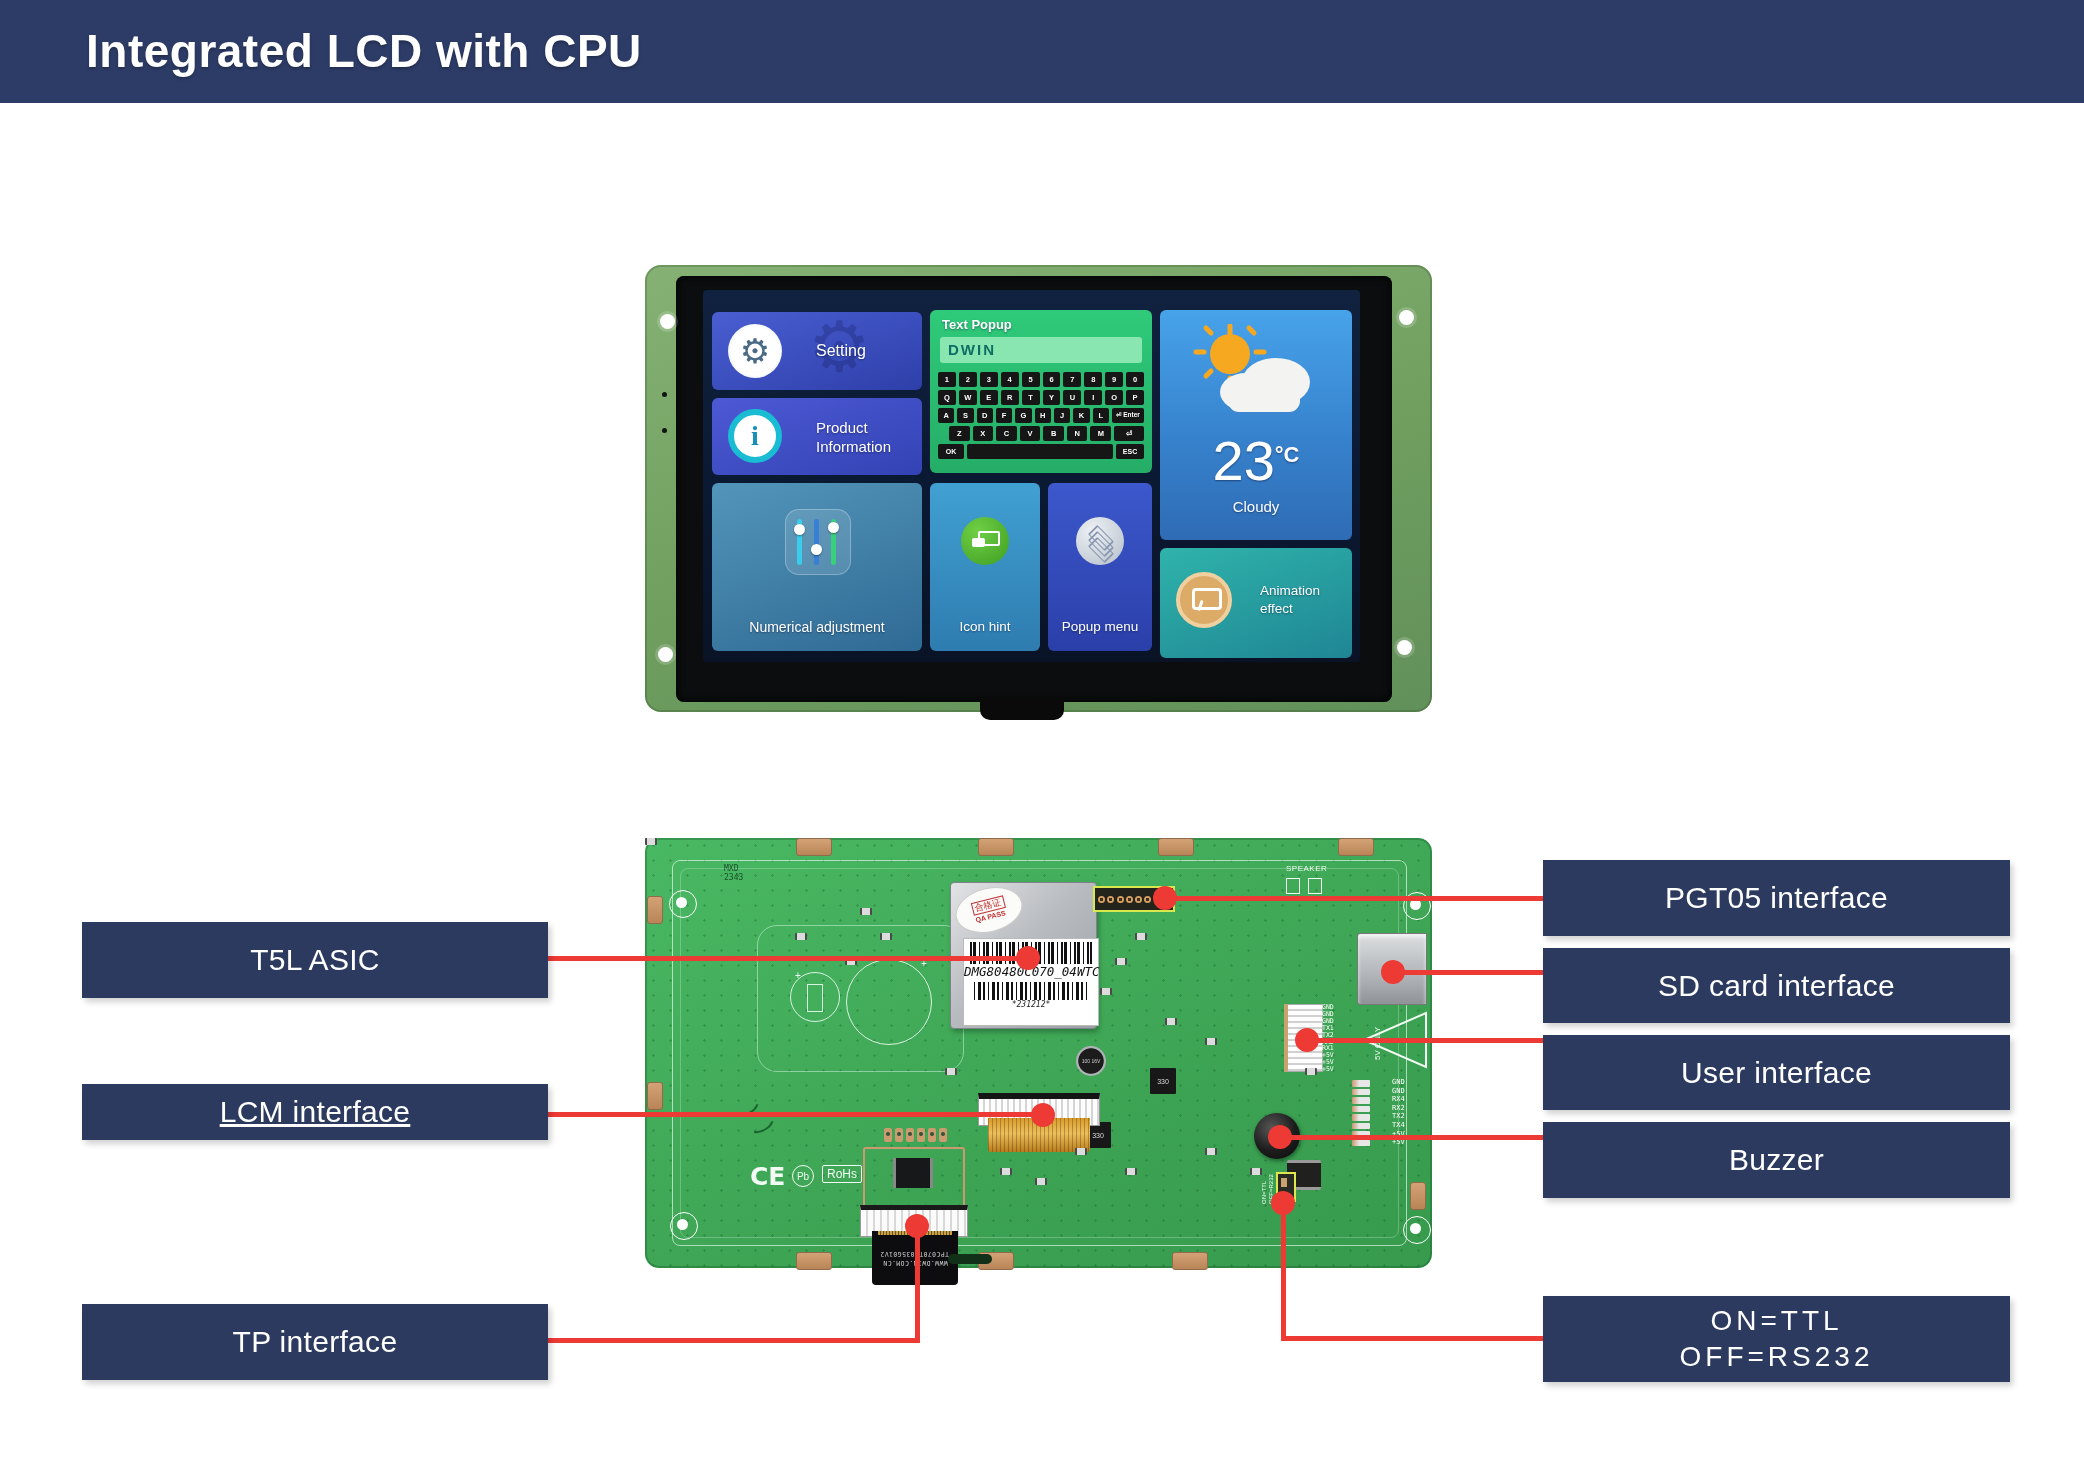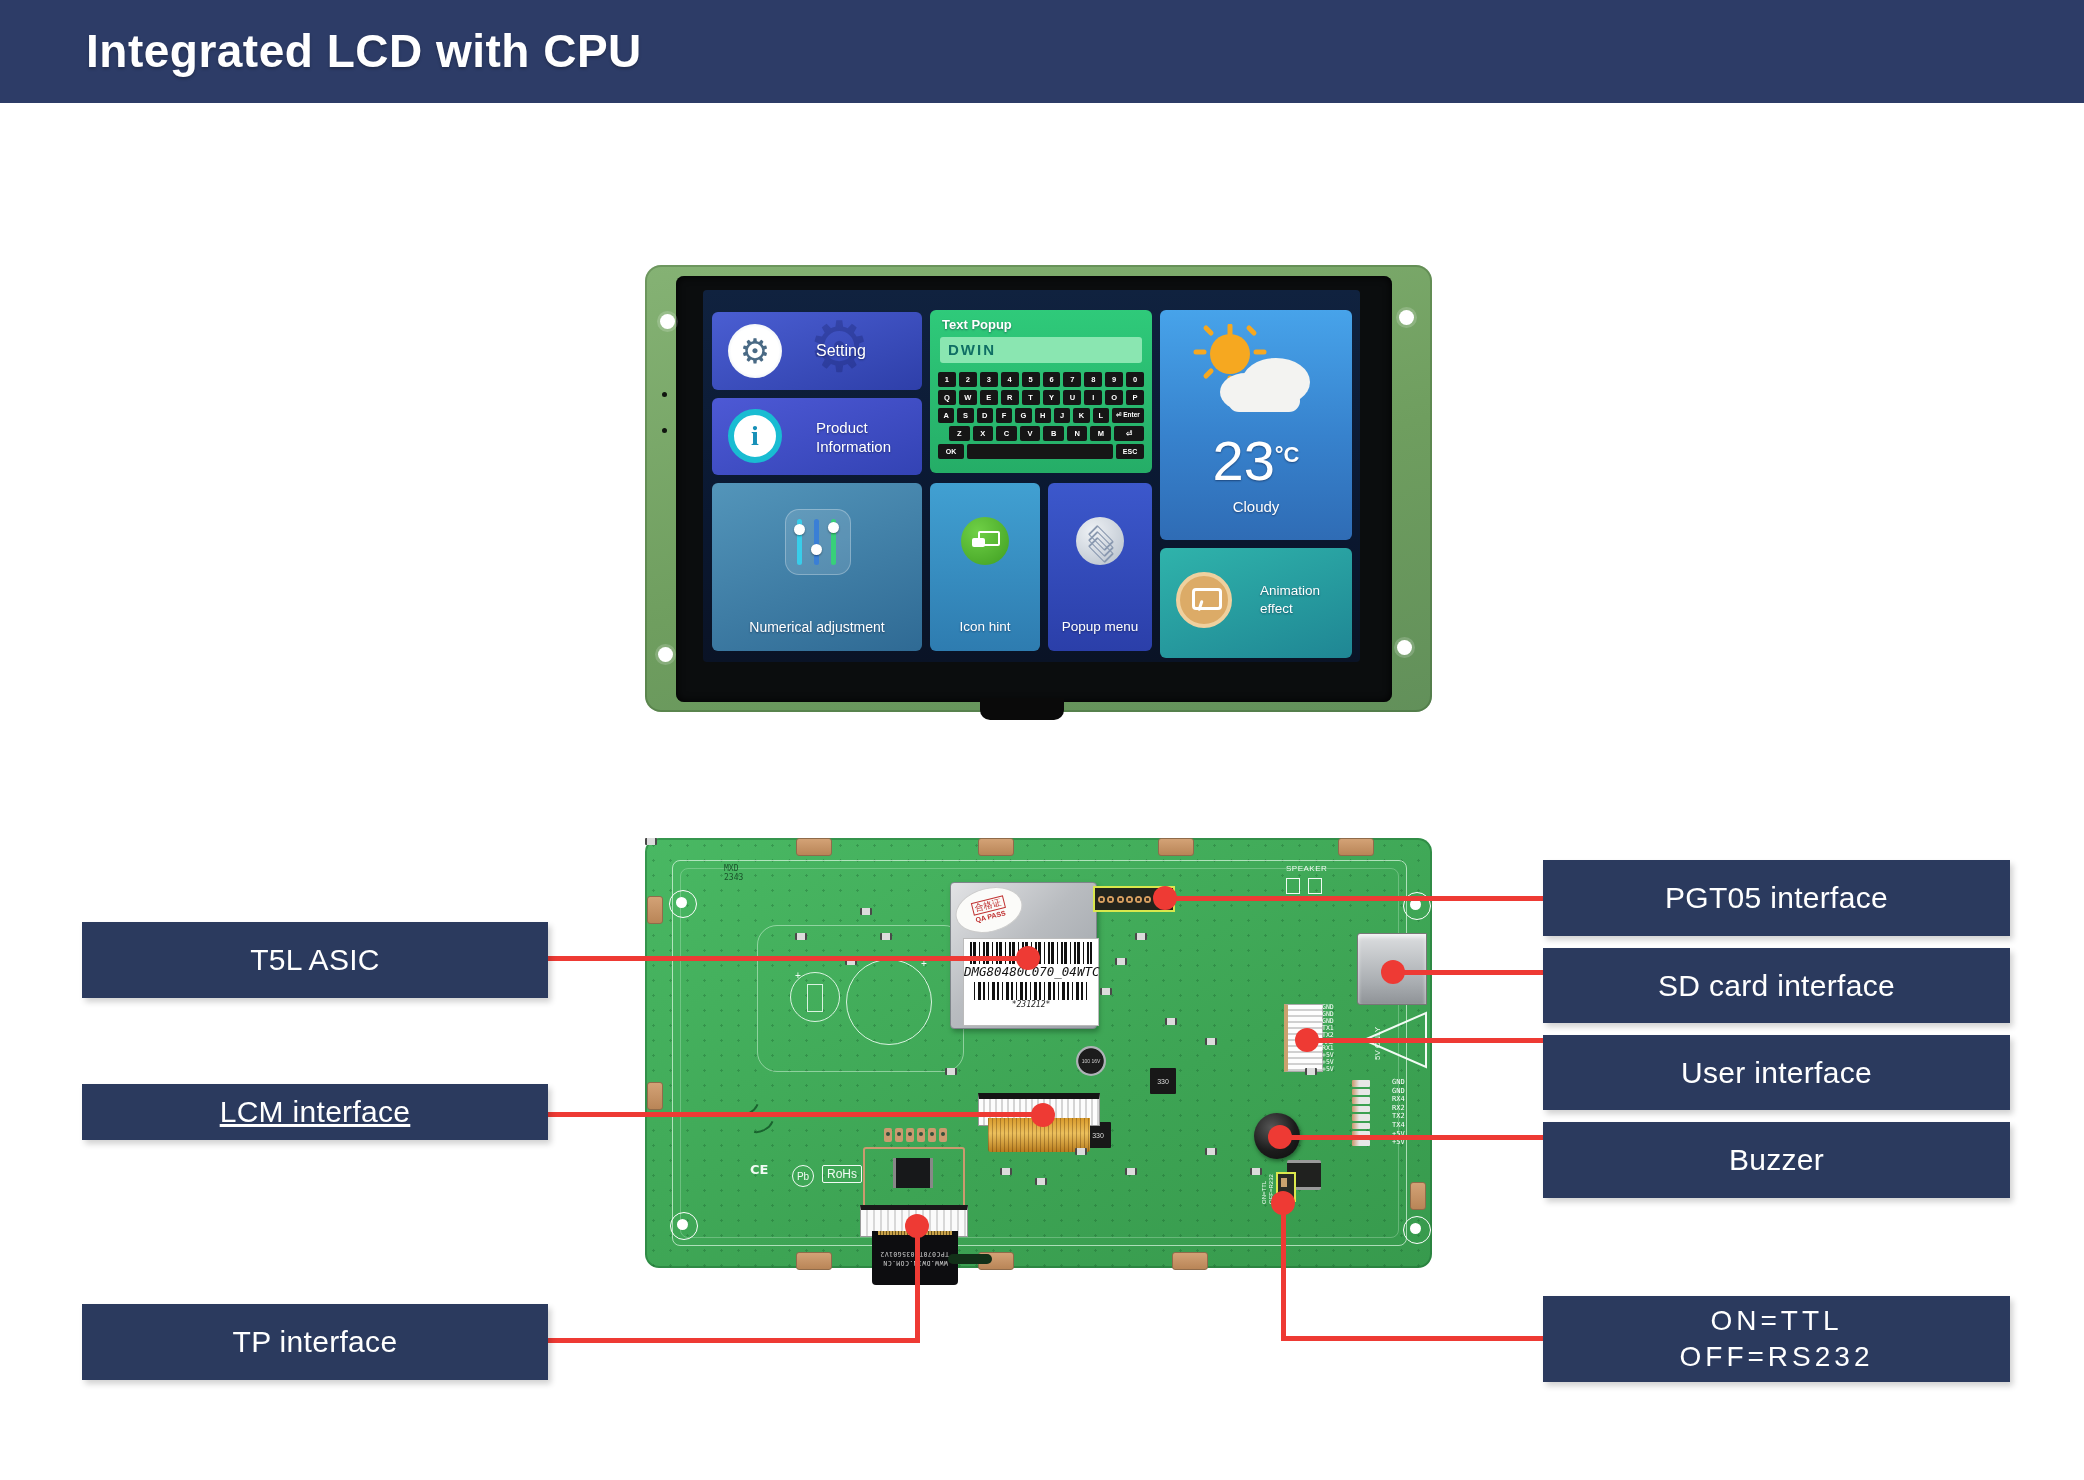--- a/index.html
+++ b/index.html
@@ -129,21 +129,21 @@
               font-family:"DejaVu Sans Mono",monospace;white-space:nowrap;}
   .ribbon::before{content:"";position:absolute;top:0;left:6px;right:6px;height:4px;
                   background:repeating-linear-gradient(90deg,#c9a24a 0 2px,#6a5420 2px 3px);}
 
   .fpc-lcm{left:333px;top:255px;width:120px;height:26px;background:repeating-linear-gradient(90deg,#fdfdfd 0 4px,#d5d5d5 4px 6px);
            border:1px solid #999;border-top:6px solid #141414;}
   .amber{left:343px;top:280px;width:102px;height:34px;border-radius:0 0 3px 3px;
          background:repeating-linear-gradient(90deg,rgba(60,30,0,.30) 0 1px,transparent 1px 4px),
                     linear-gradient(180deg,#d89a2c,#ecc05c 45%,#b87c1e);}
 
-  .cemark{font-size:13px;font-weight:bold;color:#f2fbf4;font-family:"DejaVu Sans",sans-serif;text-align:right;}
+  .cemark{font-size:25px;font-weight:bold;color:#f2fbf4;font-family:"DejaVu Sans",sans-serif;text-align:right;}
   .pbmark{width:20px;height:20px;border:1.5px solid #f2fbf4;border-radius:50%;color:#f2fbf4;
           font-size:10px;display:flex;align-items:center;justify-content:center;}
   .rohsmark{border:1.5px solid #f2fbf4;color:#f2fbf4;font-size:12px;padding:1px 4px;border-radius:2px;}
 
   .sqg{border:2px solid rgba(10,70,30,.7);border-color:transparent transparent rgba(10,70,30,.7) transparent;
        border-radius:50%;width:26px;height:18px;transform:rotate(-30deg);}
 
   
   .rl{background:#ee3a34;z-index:5;}
   .rdot{width:24px;height:24px;border-radius:50%;background:#ee3a34;z-index:6;}

